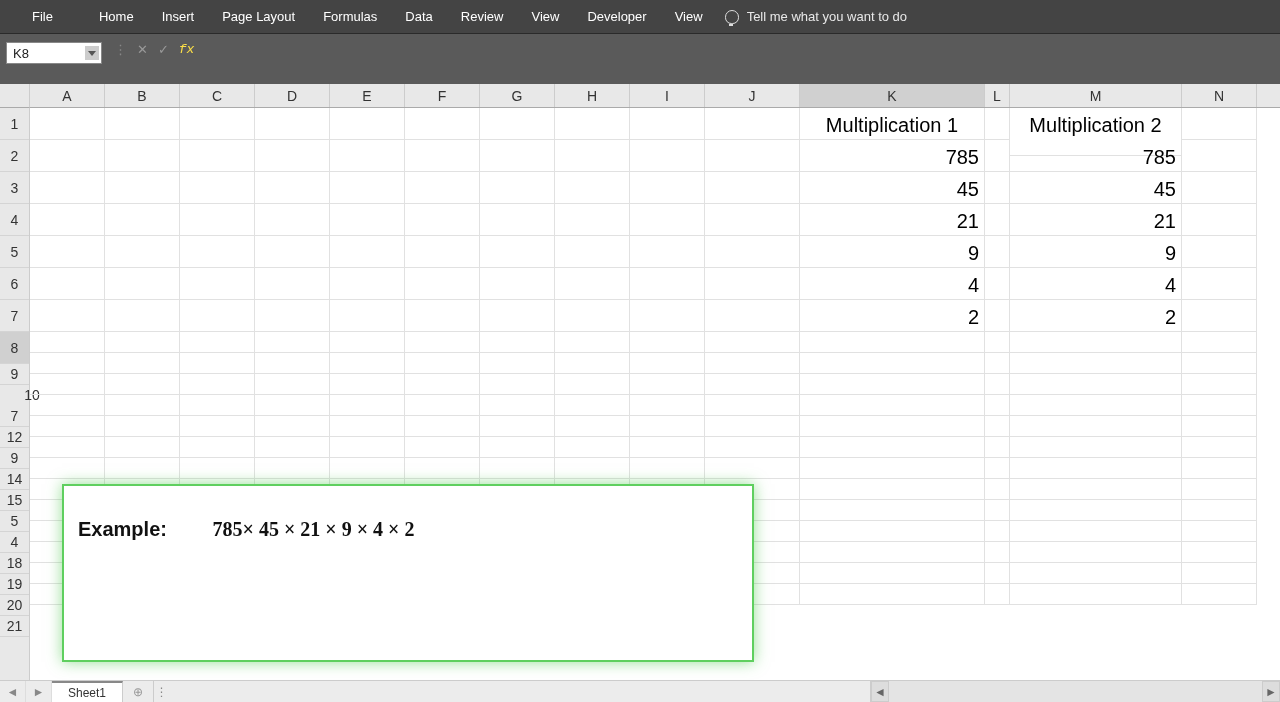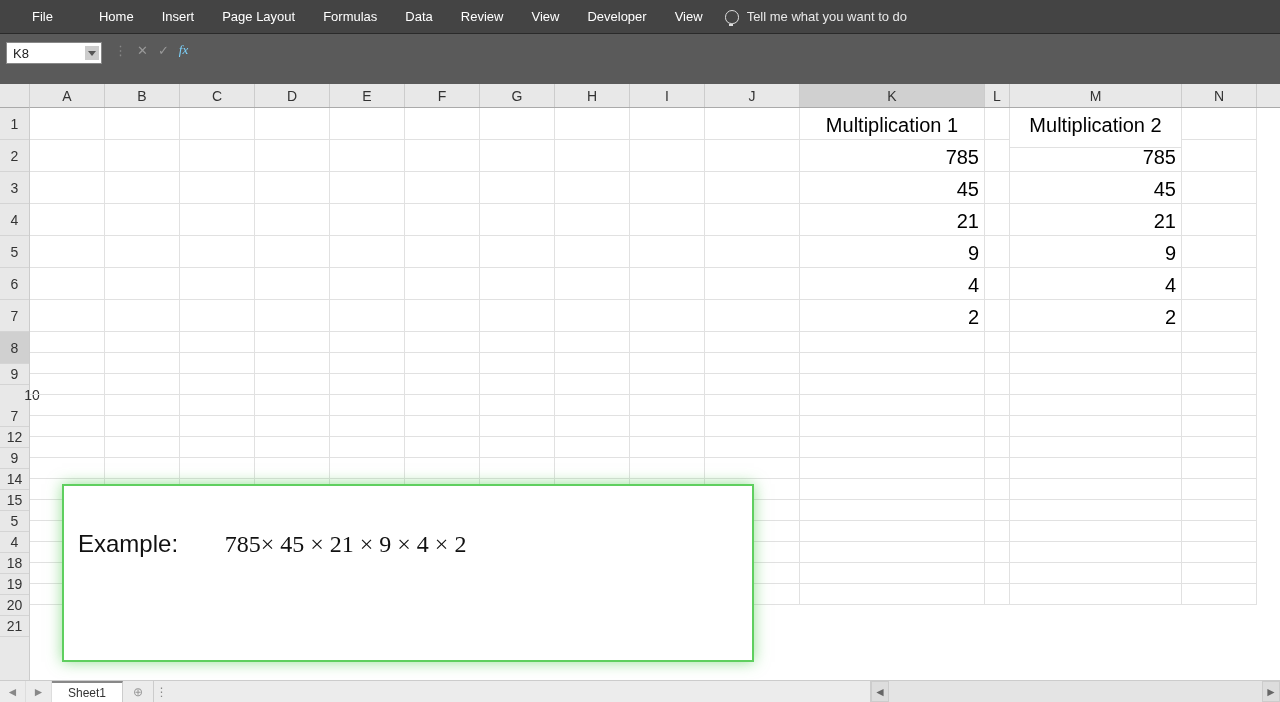--- a/index.html
+++ b/index.html
@@ -88,21 +88,21 @@
     margin: 8px 0 0 12px;
     display:flex;
     align-items:center;
     gap:10px;
     color:#bbb;
     font-size:13px;
   }
   .fxgroup .sep { color:#888; }
   .fxgroup .cancel::before { content:"✕"; color:#999; }
   .fxgroup .enter::before { content:"✓"; color:#999; }
-  .fxgroup .fx { font-style:italic; font-family:Liberation Serif, serif; color:#7dd3fc; }
+  .fxgroup .fx { font-style:italic; font-family:Liberation Mono, monospace; color:#fde047; }
   .whitebelow{
     position:absolute;
     top:60px; left:0; right:0; height:24px;
     background:#e8e8e8;
     border-bottom:1px solid #ccc;
   }
 
   
   .sheet {
     position: absolute;
@@ -195,21 +195,21 @@
     background: #fff;
     border: 2px solid #5fcf5f;
     box-shadow: 0 0 14px rgba(80,200,80,0.6);
     padding: 10px 14px;
     font-family: Arial, sans-serif;
     color: #111;
     z-index: 10;
   }
   .textbox .l1 { font-size: 28px; letter-spacing: 0.5px; }
   .textbox .l2 { font-size: 28px; margin-top: 2px; }
-  .textbox .l3 { font-size: 24px; margin-top: 34px; }
+  .textbox .l3 { font-size: 20px; margin-top: 22px; font-weight: bold; }
   .textbox .l3 .math { font-family: "Cambria Math","Times New Roman",serif; margin-left: 40px;}
 
   
   .tabbar {
     position: absolute;
     left: 0; right: 0; bottom: 0;
     height: 22px;
     background: #ececec;
     border-top: 1px solid #ccc;
     display: flex;
@@ -339,21 +339,21 @@
         <div class="cell " style="width: 75px; height: 32px; line-height: 30px;"></div>
         <div class="cell " style="width: 75px; height: 32px; line-height: 30px;"></div>
         <div class="cell " style="width: 75px; height: 32px; line-height: 30px;"></div>
         <div class="cell " style="width: 75px; height: 32px; line-height: 30px;"></div>
         <div class="cell " style="width: 75px; height: 32px; line-height: 30px;"></div>
         <div class="cell " style="width: 75px; height: 32px; line-height: 30px;"></div>
         <div class="cell " style="width: 75px; height: 32px; line-height: 30px;"></div>
         <div class="cell " style="width: 95px; height: 32px; line-height: 30px;"></div>
         <div class="cell txt" style="width: 185px; height: 32px; line-height: 30px;">Multiplication 1</div>
         <div class="cell " style="width: 25px; height: 32px; line-height: 30px;"></div>
-        <div class="cell txt" style="width: 172px; height: 40px; line-height: 30px;">Multiplication 2</div>
+        <div class="cell txt" style="width: 172px; height: 48px; line-height: 30px;">Multiplication 2</div>
         <div class="cell " style="width: 75px; height: 32px; line-height: 30px;"></div>
       </div>
       <div class="row" style="height: 32px;">
         <div class="cell " style="width: 75px; height: 32px; line-height: 30px;"></div>
         <div class="cell " style="width: 75px; height: 32px; line-height: 30px;"></div>
         <div class="cell " style="width: 75px; height: 32px; line-height: 30px;"></div>
         <div class="cell " style="width: 75px; height: 32px; line-height: 30px;"></div>
         <div class="cell " style="width: 75px; height: 32px; line-height: 30px;"></div>
         <div class="cell " style="width: 75px; height: 32px; line-height: 30px;"></div>
         <div class="cell " style="width: 75px; height: 32px; line-height: 30px;"></div>

